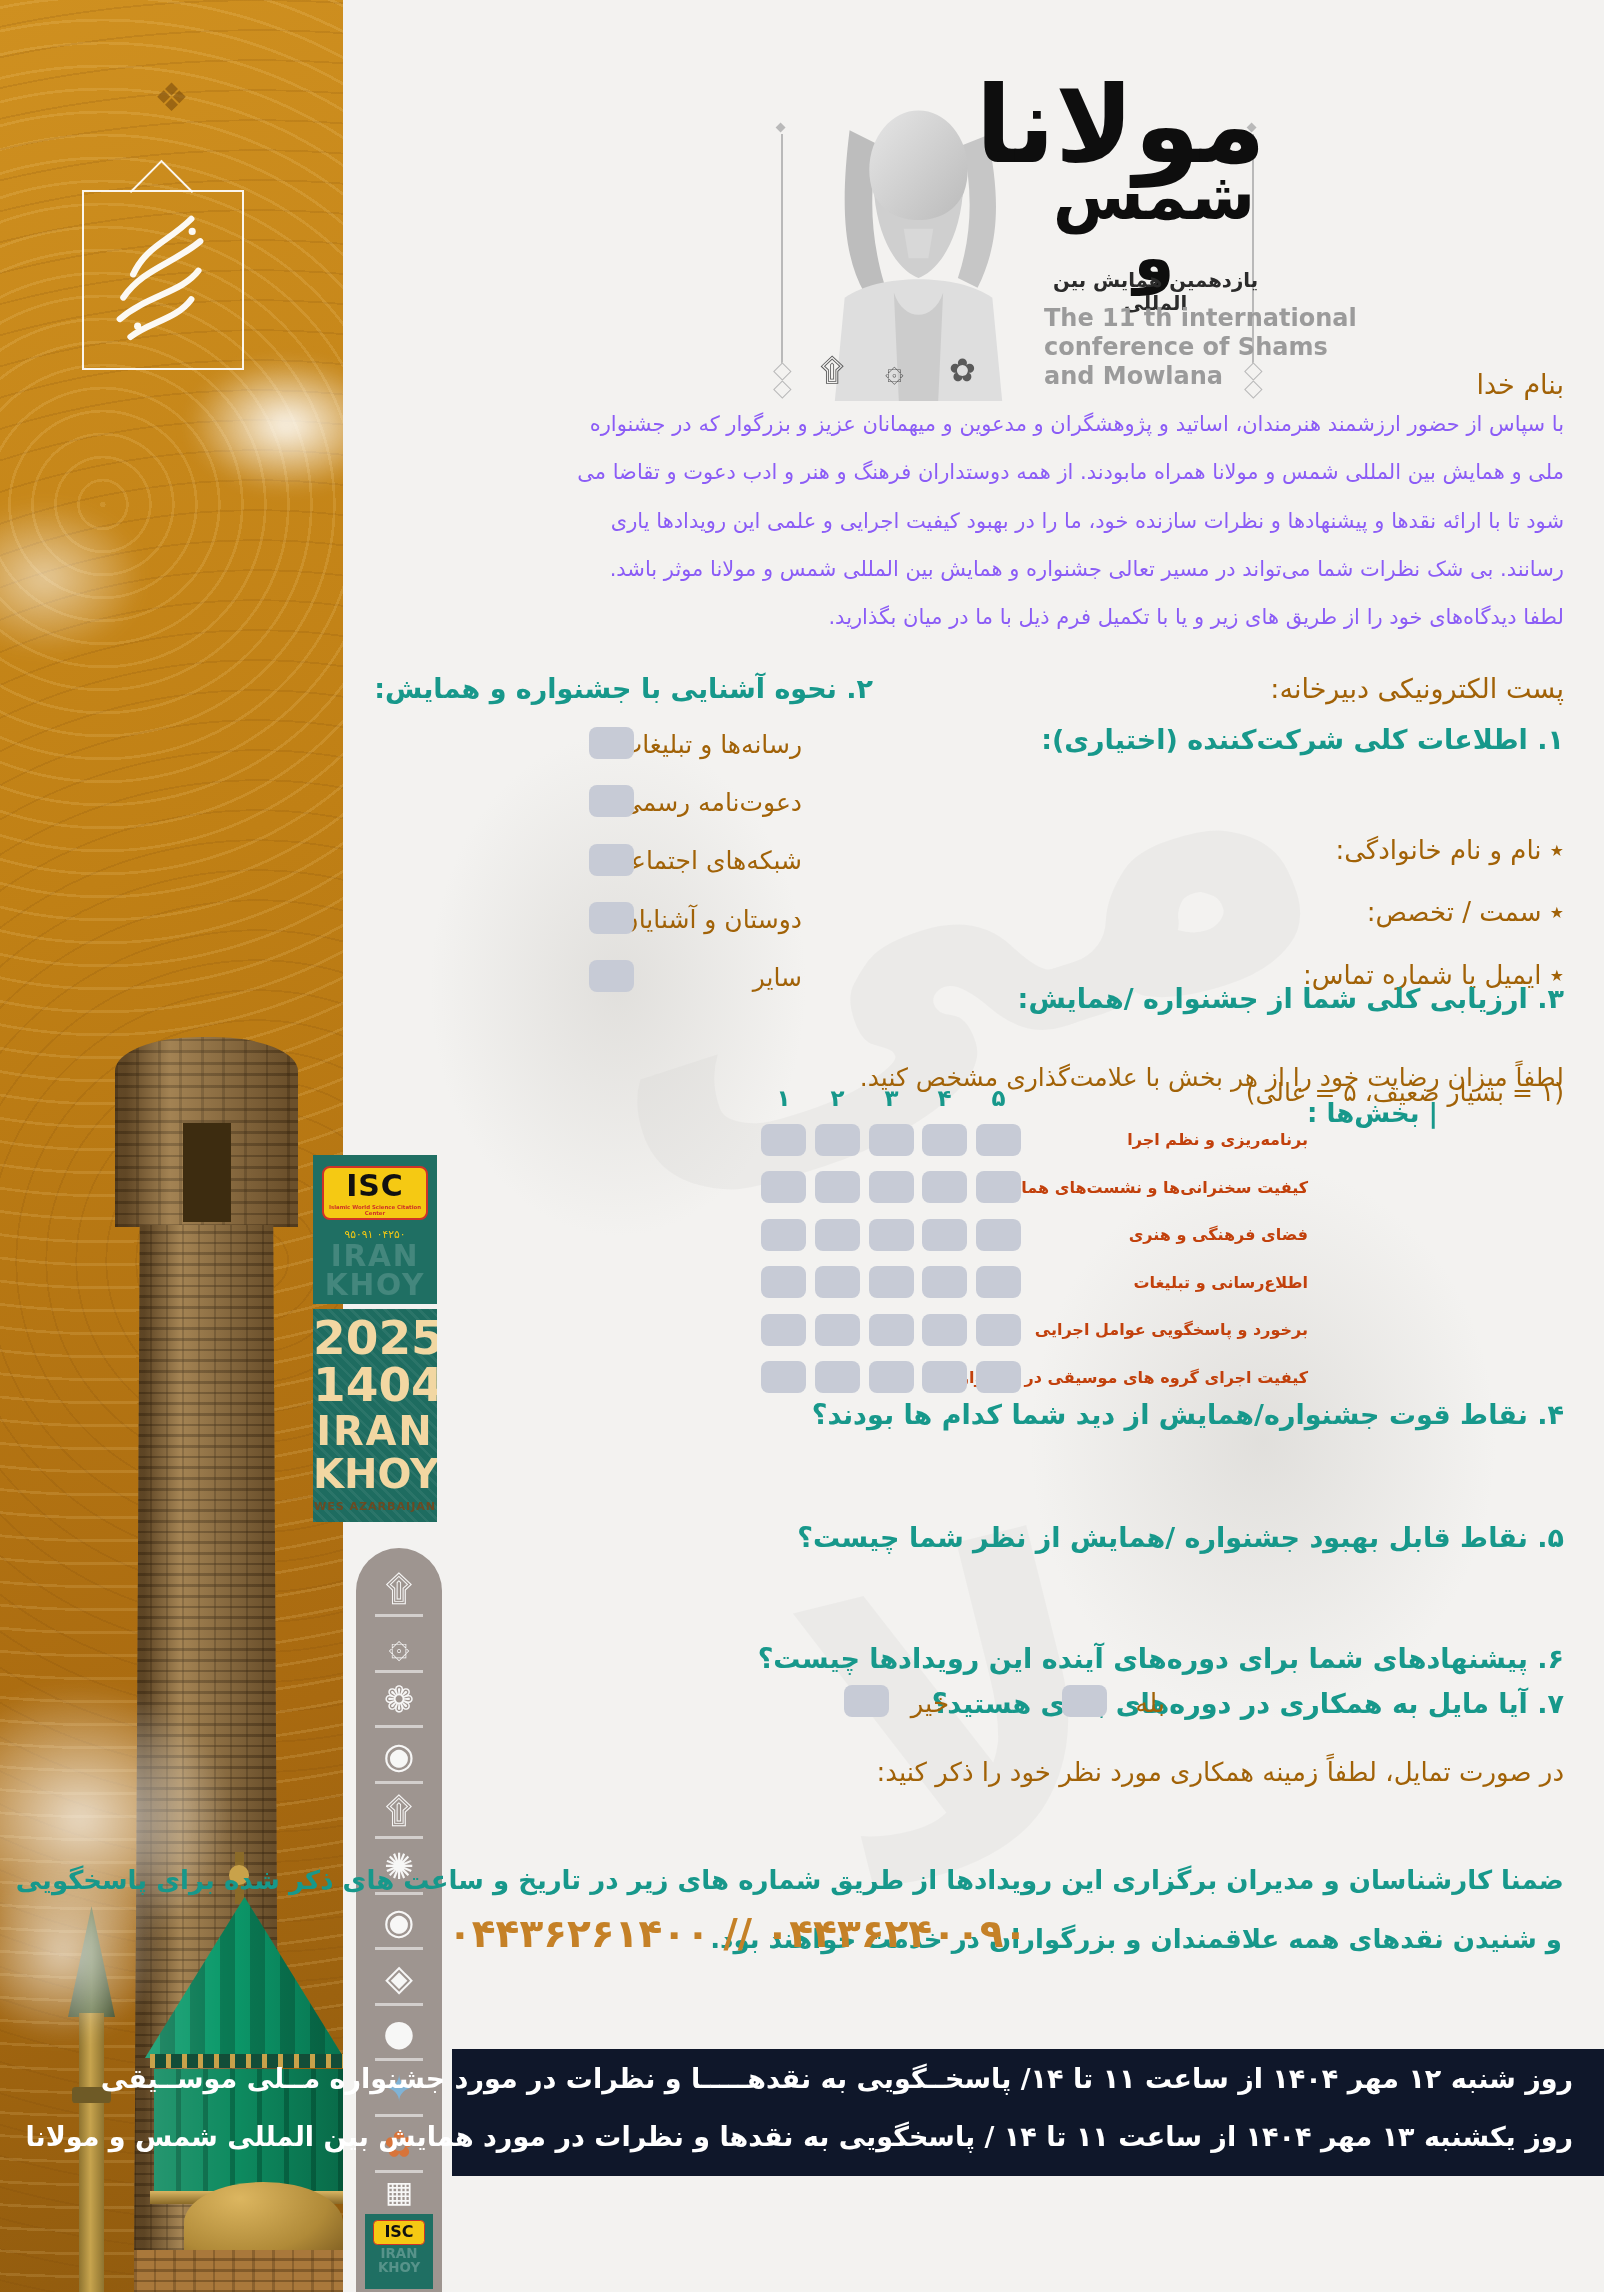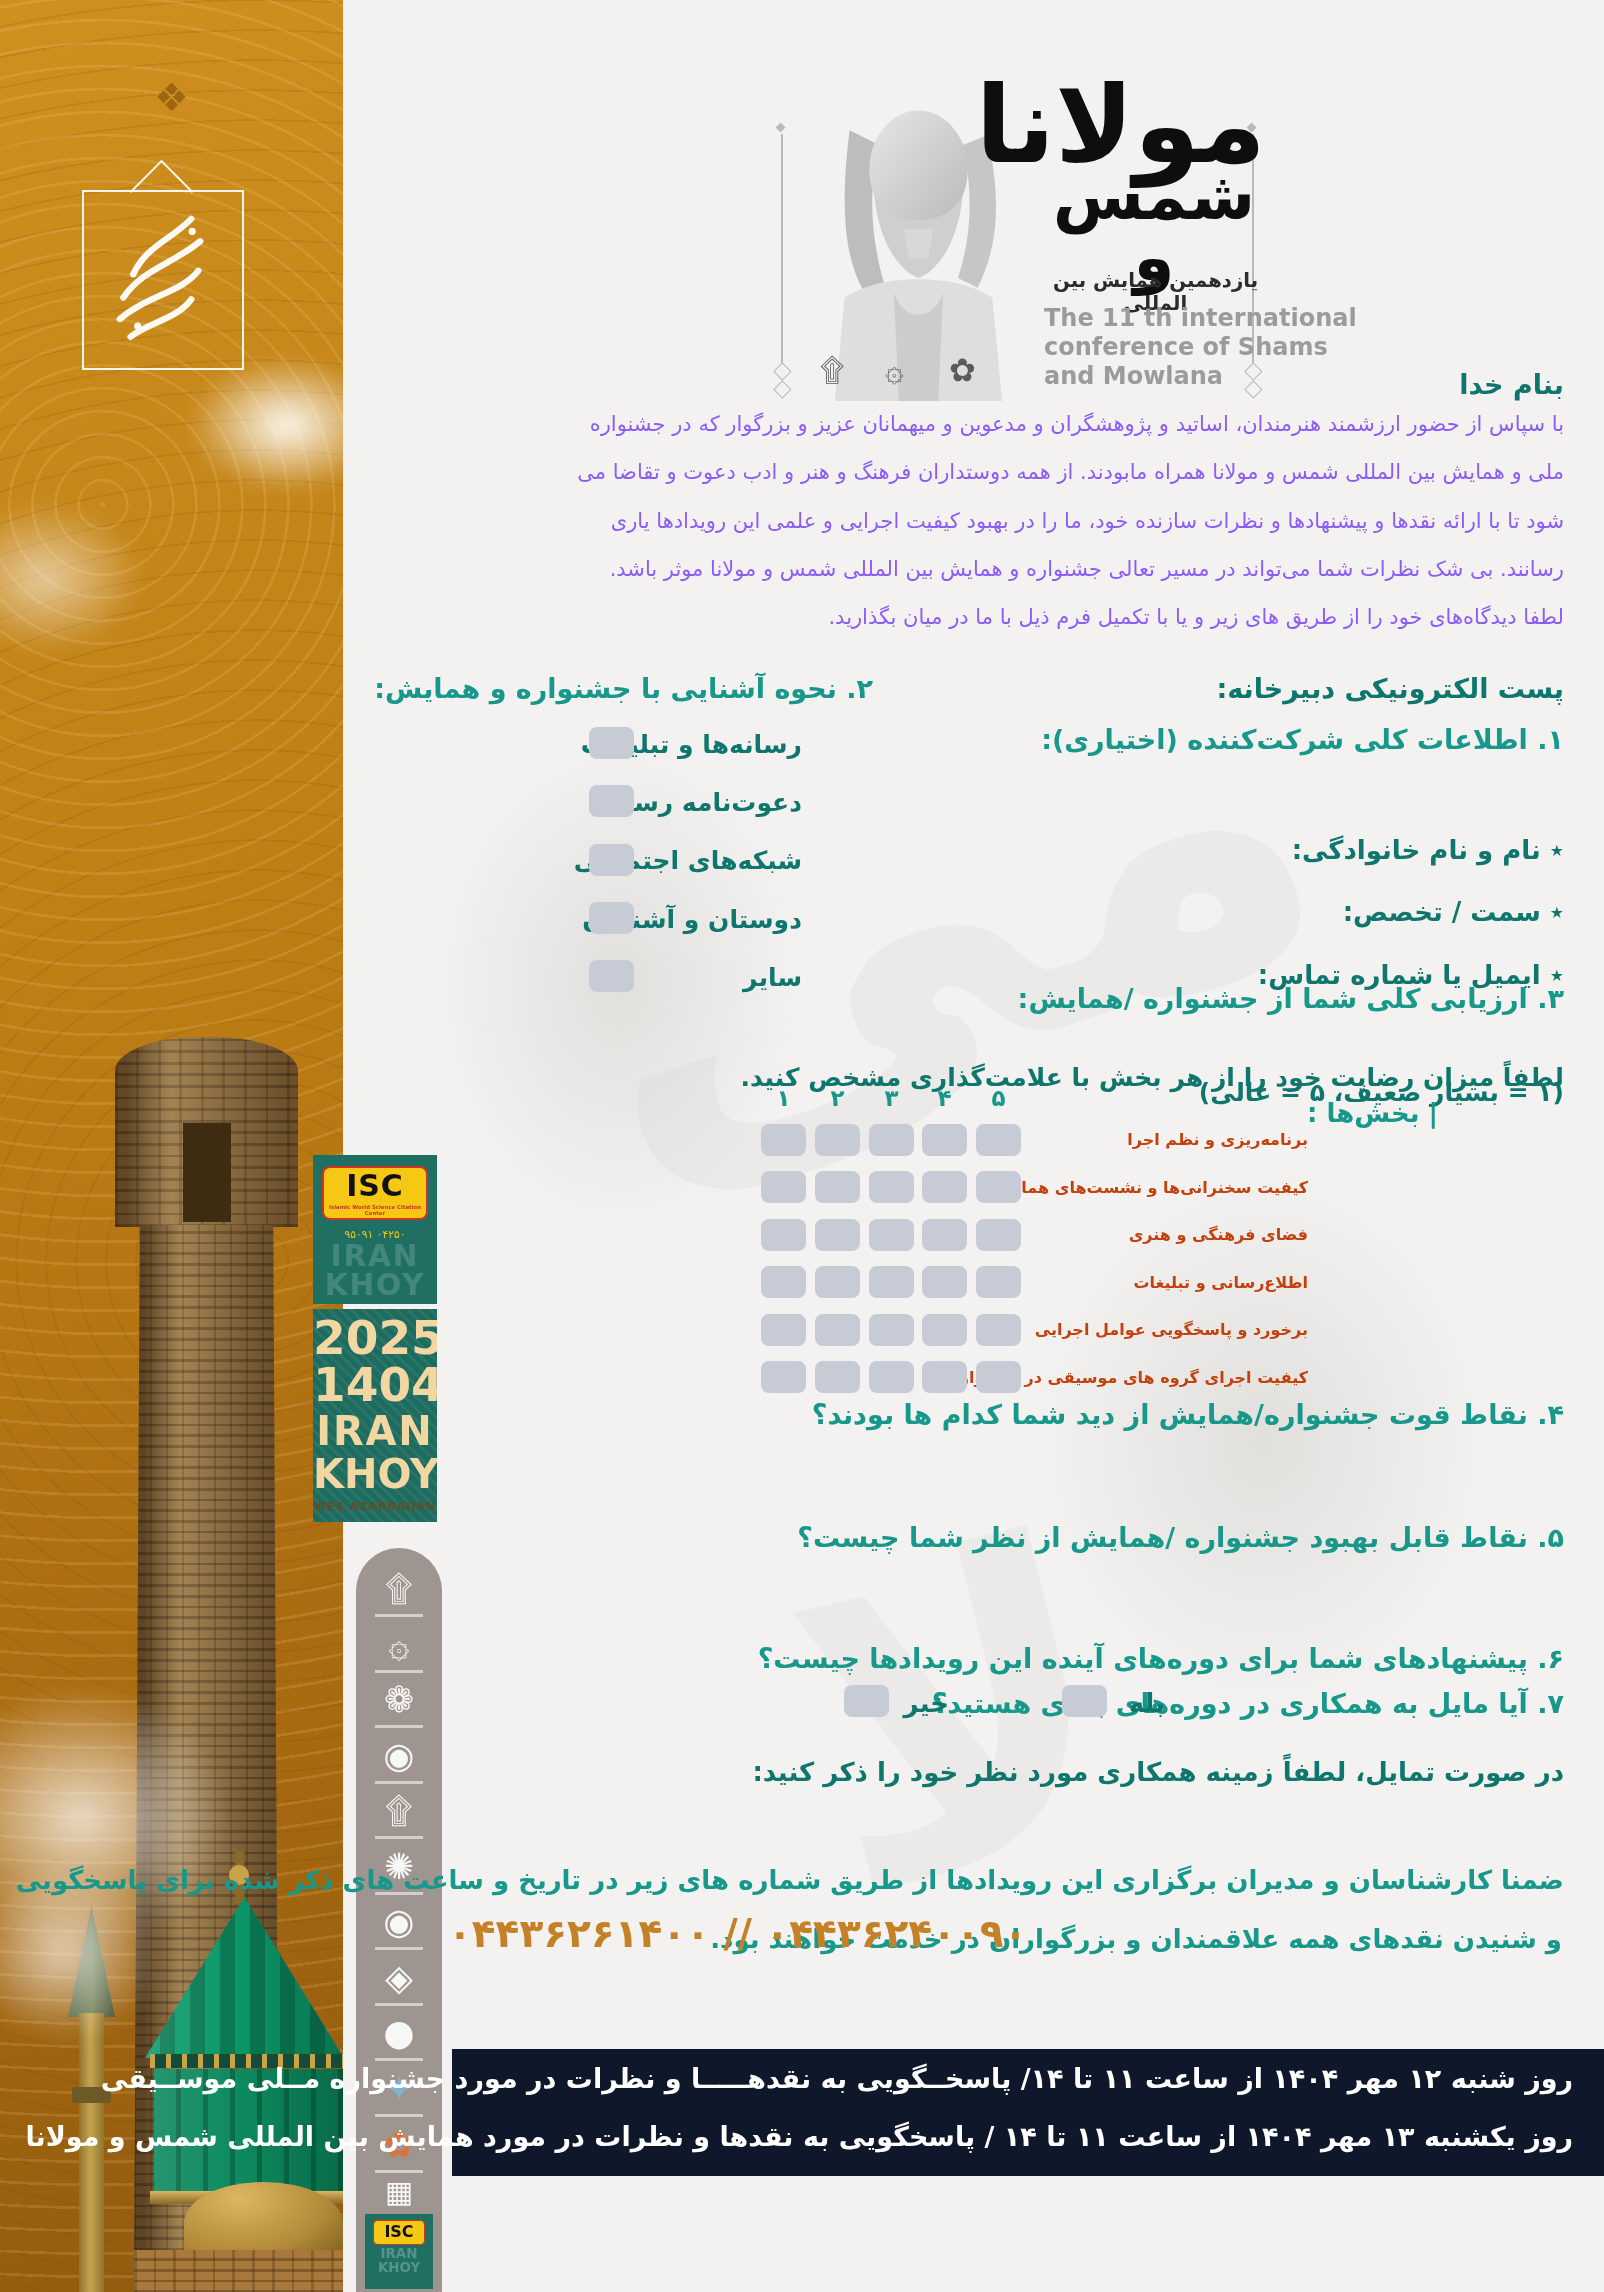--- a/index.html
+++ b/index.html
@@ -85,21 +85,21 @@
   .orn-f{position:absolute;width:7.2px;height:7.2px;background:#b9b9b9;transform:rotate(45deg);}
   .bust{position:absolute;left:795px;top:86px;width:247px;height:315px;}
   .callig-top{position:absolute;left:1042px;top:77px;width:224px;text-align:center;color:#0e0e0e;
       font-weight:bold;line-height:.92;}
   .callig-w1{font-size:106px;} .callig-w2{font-size:66px;display:block;margin-top:-7.2px;}
   .sub-fa{position:absolute;left:1021px;top:269px;width:269px;text-align:center;color:#2b2b2b;font-size:19.7px;font-weight:bold;}
   .en-line{position:absolute;left:1044px;color:#9b9b9b;font-weight:bold;font-size:24px;line-height:1;}
   .mini-logo{position:absolute;color:#5a5a5a;font-size:32px;}
   
   .h-teal{position:absolute;color:#17988b;font-weight:bold;font-size:27px;direction:rtl;}
-  .h-orange{position:absolute;color:#0f766e;font-weight:bold;font-size:26px;direction:rtl;}
+  .h-orange{position:absolute;color:#a16207;font-weight:normal;font-size:26px;direction:rtl;}
   .intro-line{position:absolute;right:41px;width:1250px;text-align:right;color:#8b5cf6;font-weight:normal;font-size:21px;direction:rtl;}
   .chk{position:absolute;width:45px;height:32px;border-radius:8px;background:#c7cbd6;}
   .grid-num{position:absolute;width:45px;text-align:center;color:#17988b;font-weight:bold;font-size:23px;}
   .row-label{position:absolute;right:297px;color:#c2410c;font-weight:bold;font-size:16px;direction:rtl;white-space:nowrap;}
   .email-val{position:absolute;right:328px;top:670px;color:#111;font-weight:bold;font-size:29.6px;}
   .phones{position:absolute;left:448px;top:1911px;color:#c58127;font-weight:bold;font-size:39px;direction:rtl;letter-spacing:1.8px;}
   .green-bar{position:absolute;left:452px;top:2049px;width:1153px;height:127px;background:#0f172a;}
   .bar-line{position:absolute;right:32px;color:#ffffff;font-weight:bold;font-size:27px;direction:rtl;white-space:nowrap;}
 </style>
 </head>

